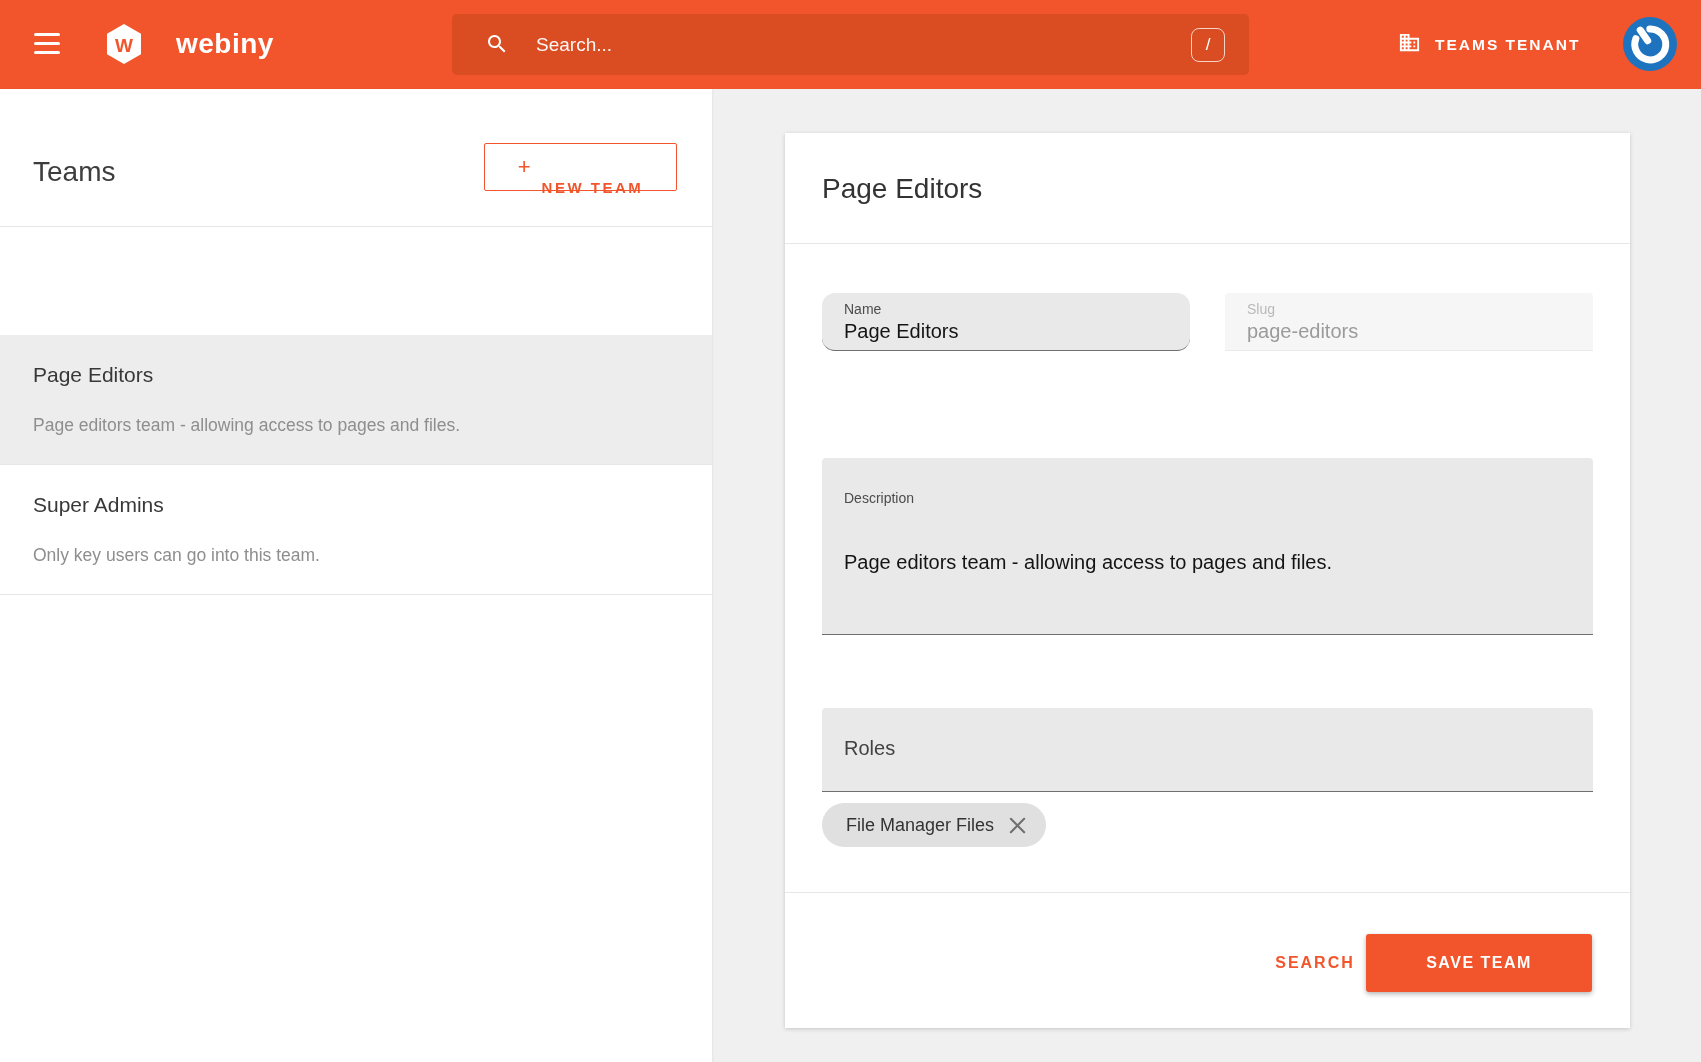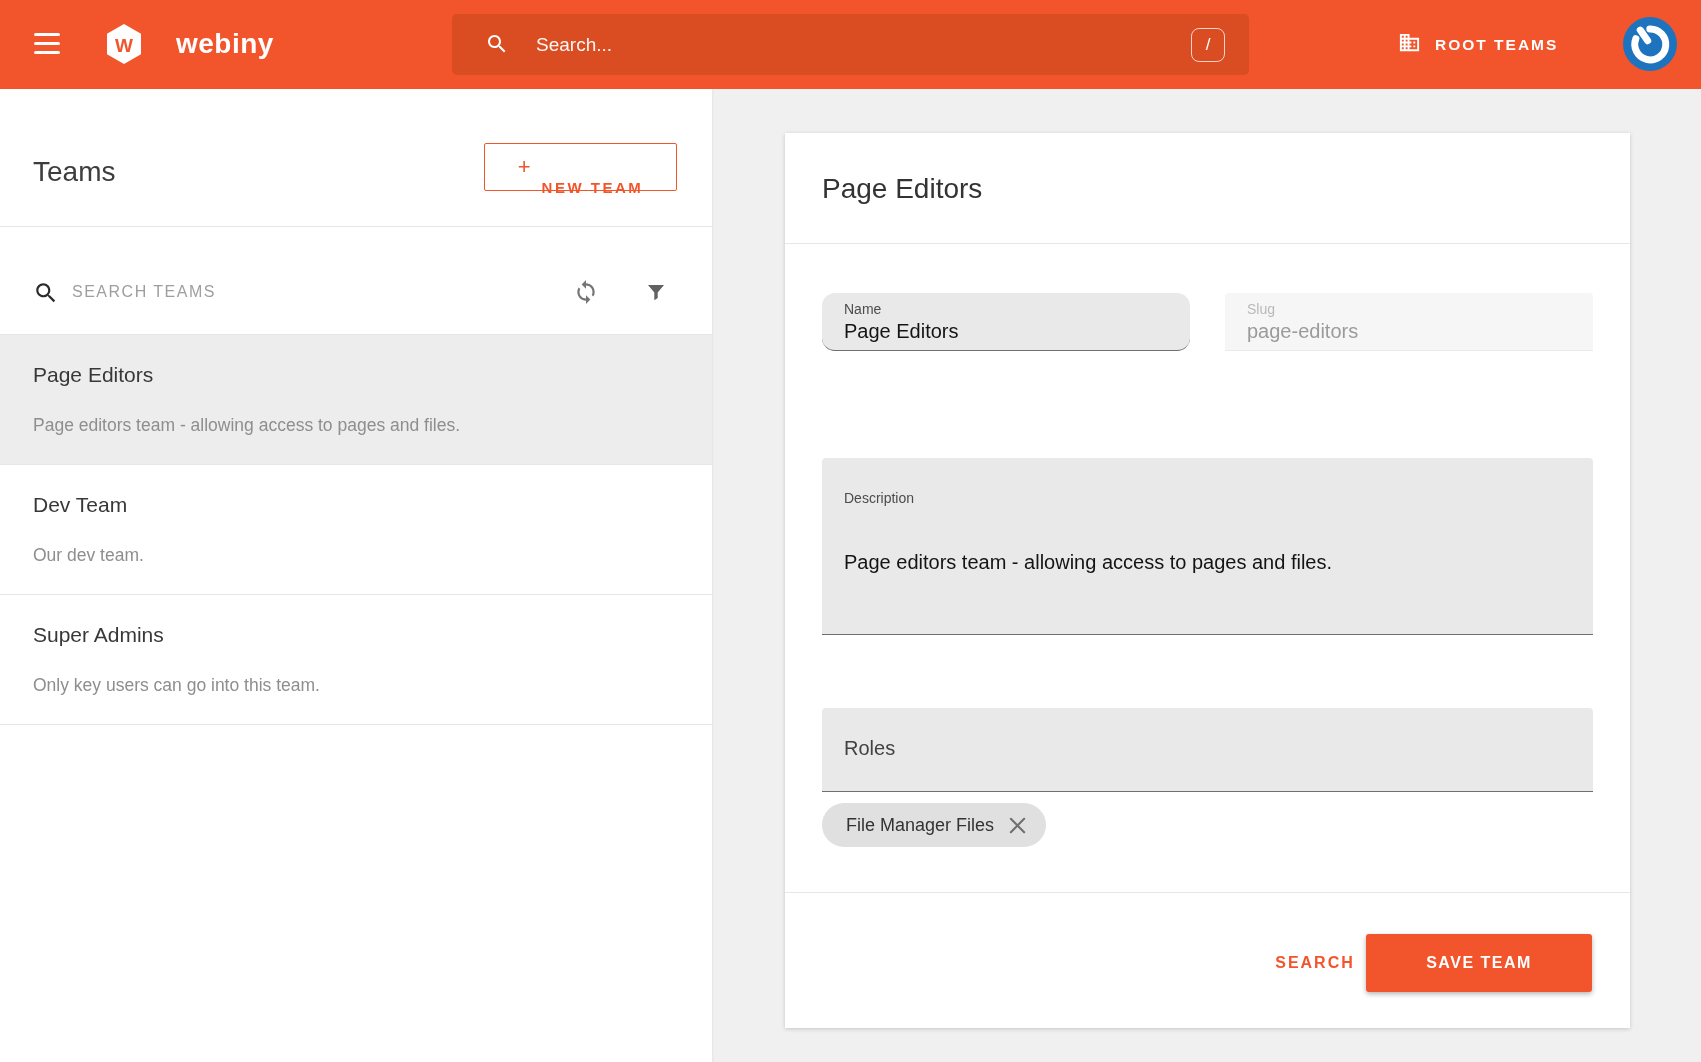--- a/index.html
+++ b/index.html
@@ -98,21 +98,21 @@
         <span>/</span>
       </div>
     </div>
 
     <div class="tenant">
       <span>
         <svg width="23" height="23" viewBox="0 0 24 24" fill="#ffffff">
             <path d="M12 7V3H2v18h20V7H12zM6 19H4v-2h2v2zm0-4H4v-2h2v2zm0-4H4V9h2v2zm0-4H4V5h2v2zm4 12H8v-2h2v2zm0-4H8v-2h2v2zm0-4H8V9h2v2zm0-4H8V5h2v2zm10 12h-8v-2h2v-2h-2v-2h2v-2h-2V9h8v10zm-2-8h-2v2h2v-2zm0 4h-2v2h2v-2z"></path>
           </svg>
       </span>
-      <span class="t-label">ROOT TEAMS</span>
+      <span class="t-label">TEAMS TENANT</span>
     </div>
 
     <div class="avatar">
       <svg width="54" height="54" viewBox="0 0 54 54">
         <circle cx="27" cy="27" r="27" fill="#1E73BE"></circle>
         <g transform="rotate(-35 27 27)">
           <path d="M27 10 v13" stroke="#ffffff" stroke-width="7" stroke-linecap="round" fill="none"></path>
           <path d="M18.5 14.5 a15.5 15.5 0 1 0 17 0" fill="none" stroke="#ffffff" stroke-width="7" stroke-linecap="round"></path>
         </g>
       </svg>
@@ -121,47 +121,25 @@
 
   <div class="left-panel">
     <div class="lp-header">
       <div class="lp-title">Teams</div>
       <button class="new-team-btn">
         <span class="plus">+</span>
         <span class="nt-label">NEW TEAM</span>
       </button>
     </div>
 
-    <div class="lp-search">
-      <span class="s-icon">
-        <svg width="26" height="26" viewBox="0 0 24 24" fill="#2b2b2b">
-            <path d="M15.5 14h-.79l-.28-.27C15.41 12.59 16 11.11 16 9.5 16 5.91 13.09 3 9.5 3S3 5.91 3 9.5 5.91 16 9.5 16c1.61 0 3.09-.59 4.23-1.57l.27.28v.79l5 4.99L20.49 19l-4.99-5zm-6 0C7.01 14 5 11.99 5 9.5S7.01 5 9.5 5 14 7.01 14 9.5 11.99 14 9.5 14z"></path>
-          </svg>
-      </span>
-      <input type="text" placeholder="SEARCH TEAMS" style="">
-      <button class="icon-btn sync-btn">
-        <svg width="26" height="26" viewBox="0 0 24 24" fill="#757575">
-            <path d="M12 4V1L8 5l4 4V6c3.31 0 6 2.69 6 6 0 1.01-.25 1.97-.7 2.8l1.46 1.46C19.54 15.03 20 13.57 20 12c0-4.42-3.58-8-8-8zm0 14c-3.31 0-6-2.69-6-6 0-1.01.25-1.97.7-2.8L5.24 7.74C4.46 8.97 4 10.43 4 12c0 4.42 3.58 8 8 8v3l4-4-4-4v3z"></path>
-          </svg>
-      </button>
-      <button class="icon-btn filter-btn">
-        <svg width="24" height="24" viewBox="0 0 24 24" fill="#616161">
-            <path d="M4 5h16l-6.3 7.6V18l-3.4 2.2v-7.6L4 5z"></path>
-          </svg>
-      </button>
-    </div>
 
     <div class="team-list">
       <div class="team-item selected">
         <div class="ti-name">Page Editors</div>
         <div class="ti-desc">Page editors team - allowing access to pages and files.</div>
-      </div>
-      <div class="team-item">
-        <div class="ti-name">Dev Team</div>
-        <div class="ti-desc">Our dev team.</div>
       </div>
       <div class="team-item">
         <div class="ti-name">Super Admins</div>
         <div class="ti-desc">Only key users can go into this team.</div>
       </div>
     </div>
   </div>
 
   <div class="card">
     <div class="card-title">Page Editors</div>

